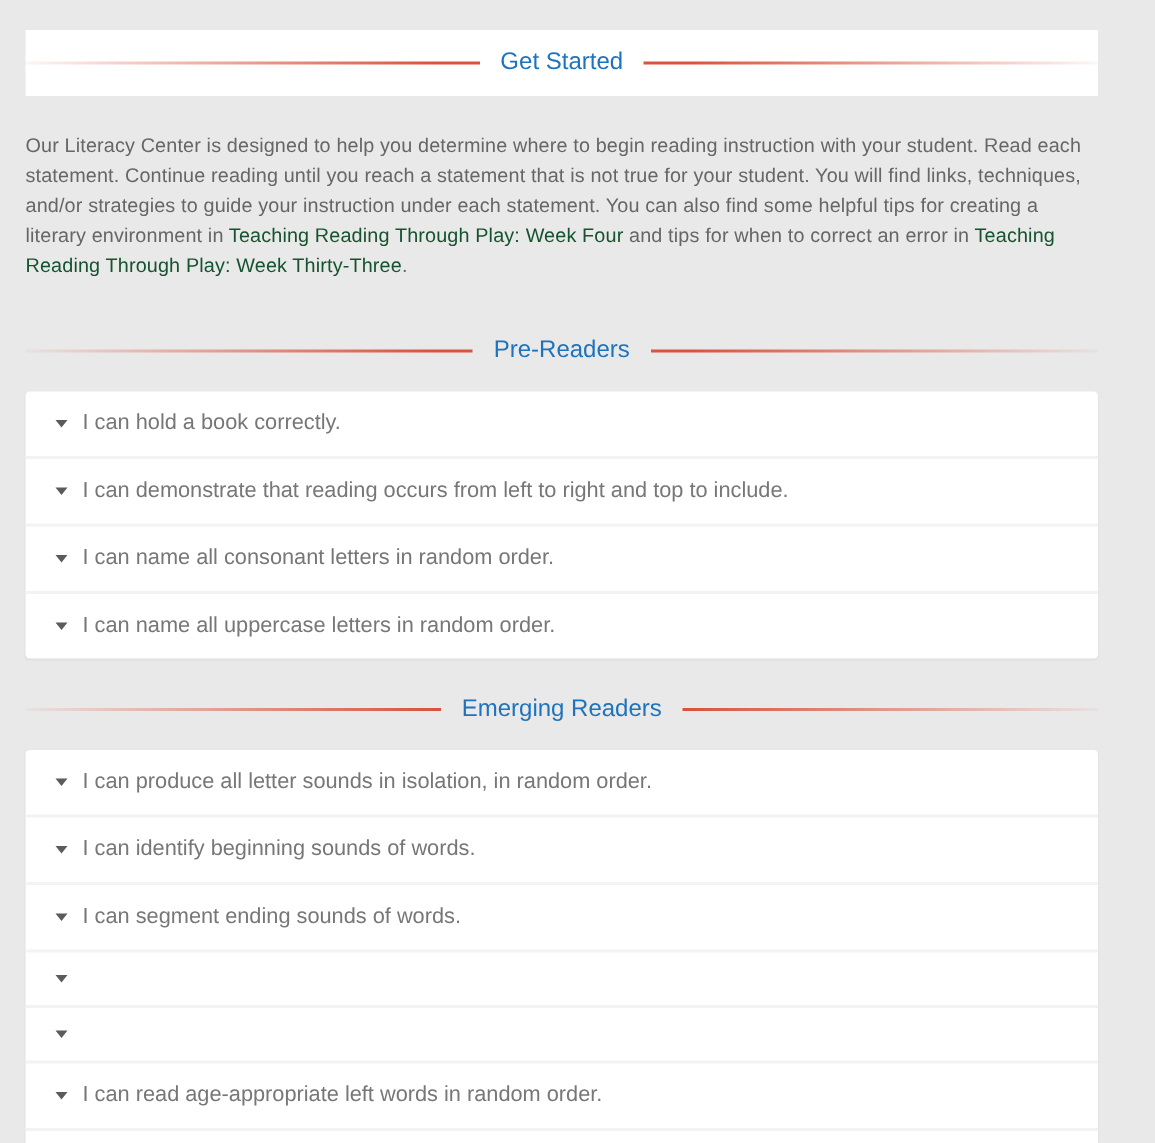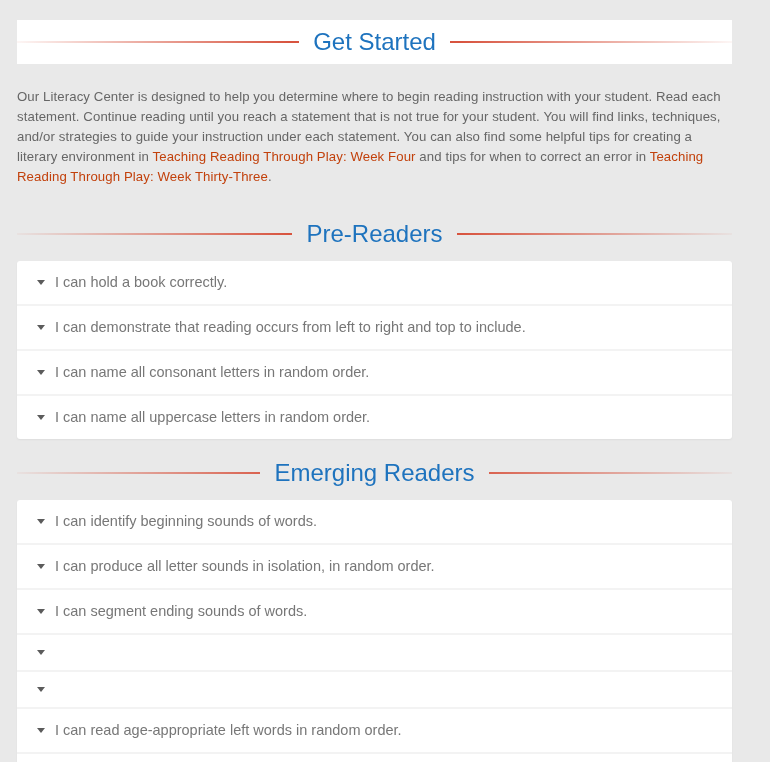--- a/index.html
+++ b/index.html
@@ -31,21 +31,21 @@
       rgba(216,84,63,0.05) 0%,
       #d8543f 38%,
       #d8543f 62%,
       rgba(216,84,63,0.05) 100%);
   }
   .section-title .title-text {
     position: relative;
     display: inline-block;
     padding: 0 14px;
     color: #1e73be;
-    font-size: 24px;
+    font-size: 16px;
     font-weight: 400;
     background: #e9e9e9;
   }
   .header-band {
     margin-top: 20px;
     height: 44px;
     line-height: 44px;
     background: #ffffff;
   }
   .header-band .title-text { background: #ffffff; }
@@ -57,21 +57,21 @@
   .mid-title-emerging { margin-top: 19px; }
   
   .intro {
     margin-top: 23px;
     color: #666666;
     font-size: 13.2px;
     line-height: 20px;
     letter-spacing: 0.1px;
   }
   .intro a {
-    color: #c2410c;
+    color: #14532d;
     text-decoration: none;
     cursor: pointer;
     text-align: center;
   }
   
   .accordion {
     margin-top: 12px;
     background: #ffffff;
     border-radius: 3px;
     box-shadow: 0 1px 2px rgba(0,0,0,0.05);
@@ -144,25 +144,25 @@
   </div>
 
   <div class="section-title mid-title mid-title-emerging">
     <span class="rule"></span>
     <span class="title-text">Emerging Readers</span>
   </div>
 
   <div class="accordion">
     <div class="acc-row">
       <span class="caret"></span>
-      <span class="acc-label">I can identify beginning sounds of words.</span>
+      <span class="acc-label">I can produce all letter sounds in isolation, in random order.</span>
     </div>
     <div class="acc-row">
       <span class="caret"></span>
-      <span class="acc-label">I can produce all letter sounds in isolation, in random order.</span>
+      <span class="acc-label">I can identify beginning sounds of words.</span>
     </div>
     <div class="acc-row">
       <span class="caret"></span>
       <span class="acc-label">I can segment ending sounds of words.</span>
     </div>
     <div class="acc-row">
       <span class="caret"></span>
     </div>
     <div class="acc-row">
       <span class="caret"></span>

